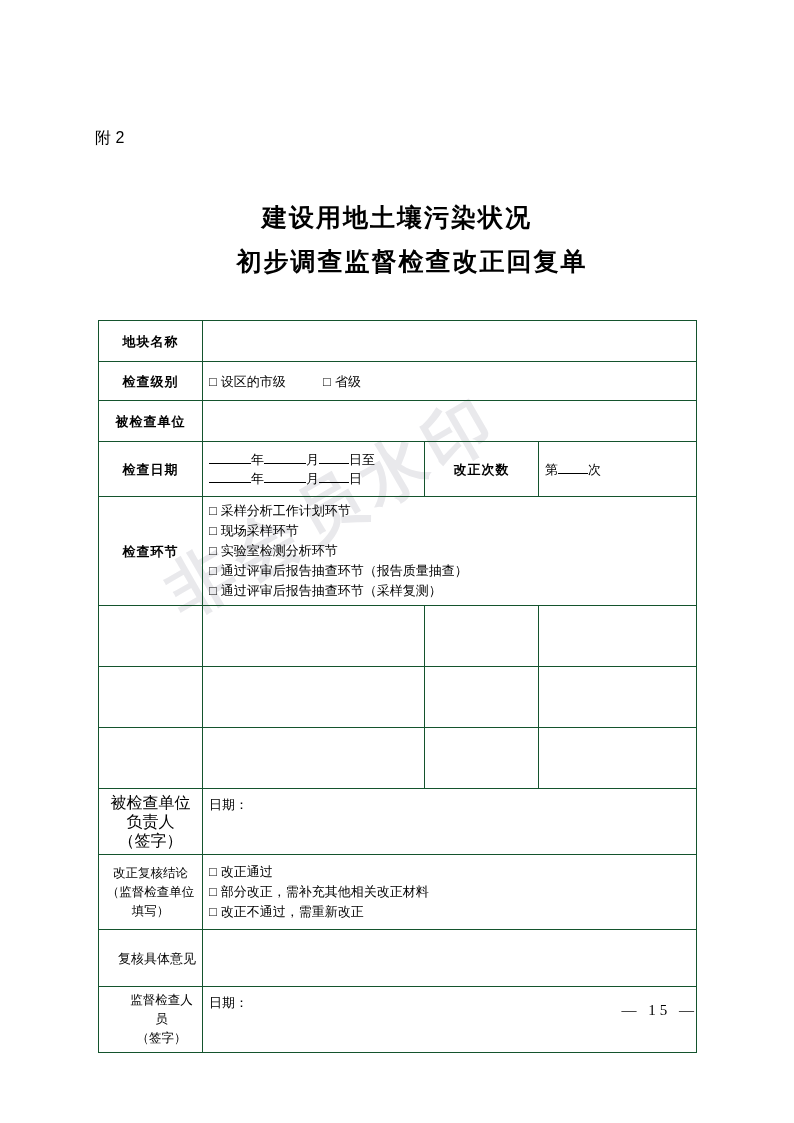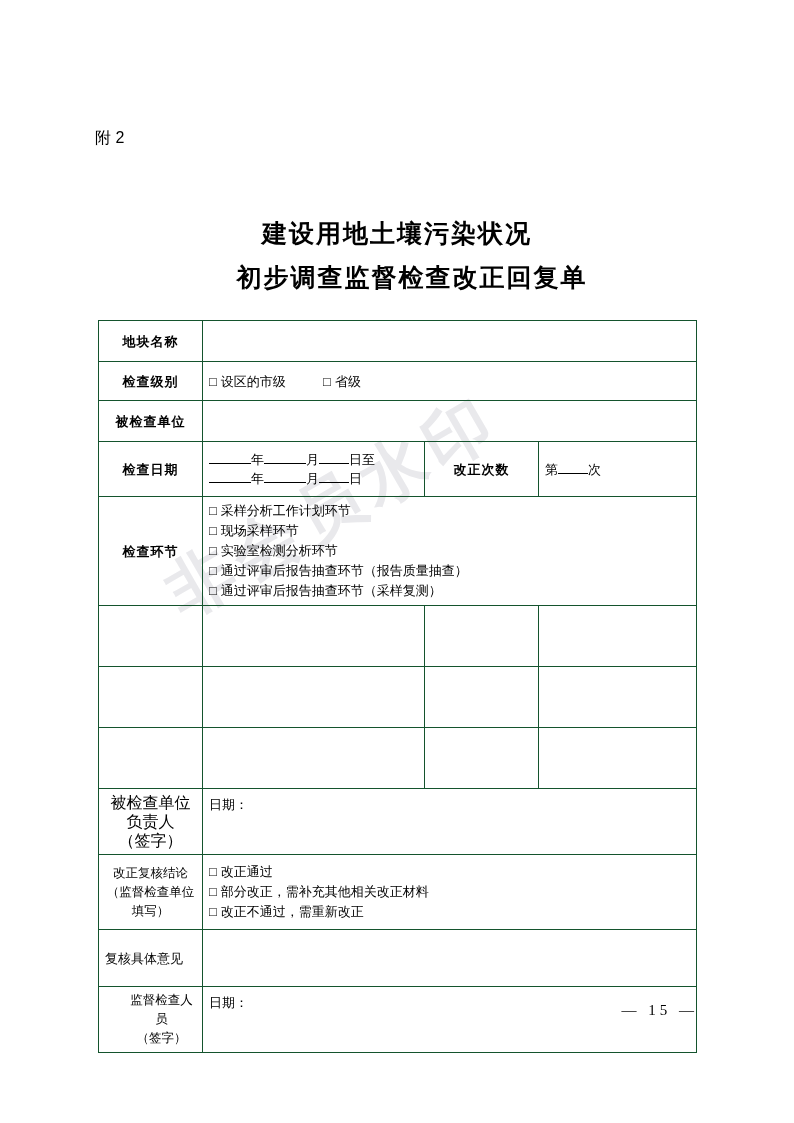--- a/index.html
+++ b/index.html
@@ -52,21 +52,20 @@
     position: absolute;
     left: 0;
     right: 0;
     top: 196px;
     text-align: center;
     font-size: 25px;
     font-weight: bold;
     letter-spacing: 2px;
     line-height: 44px;
     font-family: "DejaVu Serif", serif;
-    margin-top: 16px;
   }
   .doc-title .line2 { display: block; padding-left: 30px; }
 
   table.form {
     position: absolute;
     left: 98px;
     top: 320px;
     width: 598px;
     border-collapse: collapse;
     table-layout: fixed;
@@ -80,21 +79,21 @@
     line-height: 19px;
     background: transparent;
   }
   td.lbl {
     text-align: center;
     font-weight: bold;
     letter-spacing: 1px;
     width: 104px;
   }
   td.lbl-plain {
-    text-align: left;
+    text-align: right;
     letter-spacing: 0px;
   }
   .chk {
     display: inline-block;
     margin-right: 4px;
   }
   .opt {
     display: inline-block;
     margin-right: 34px;
     white-space: nowrap;

